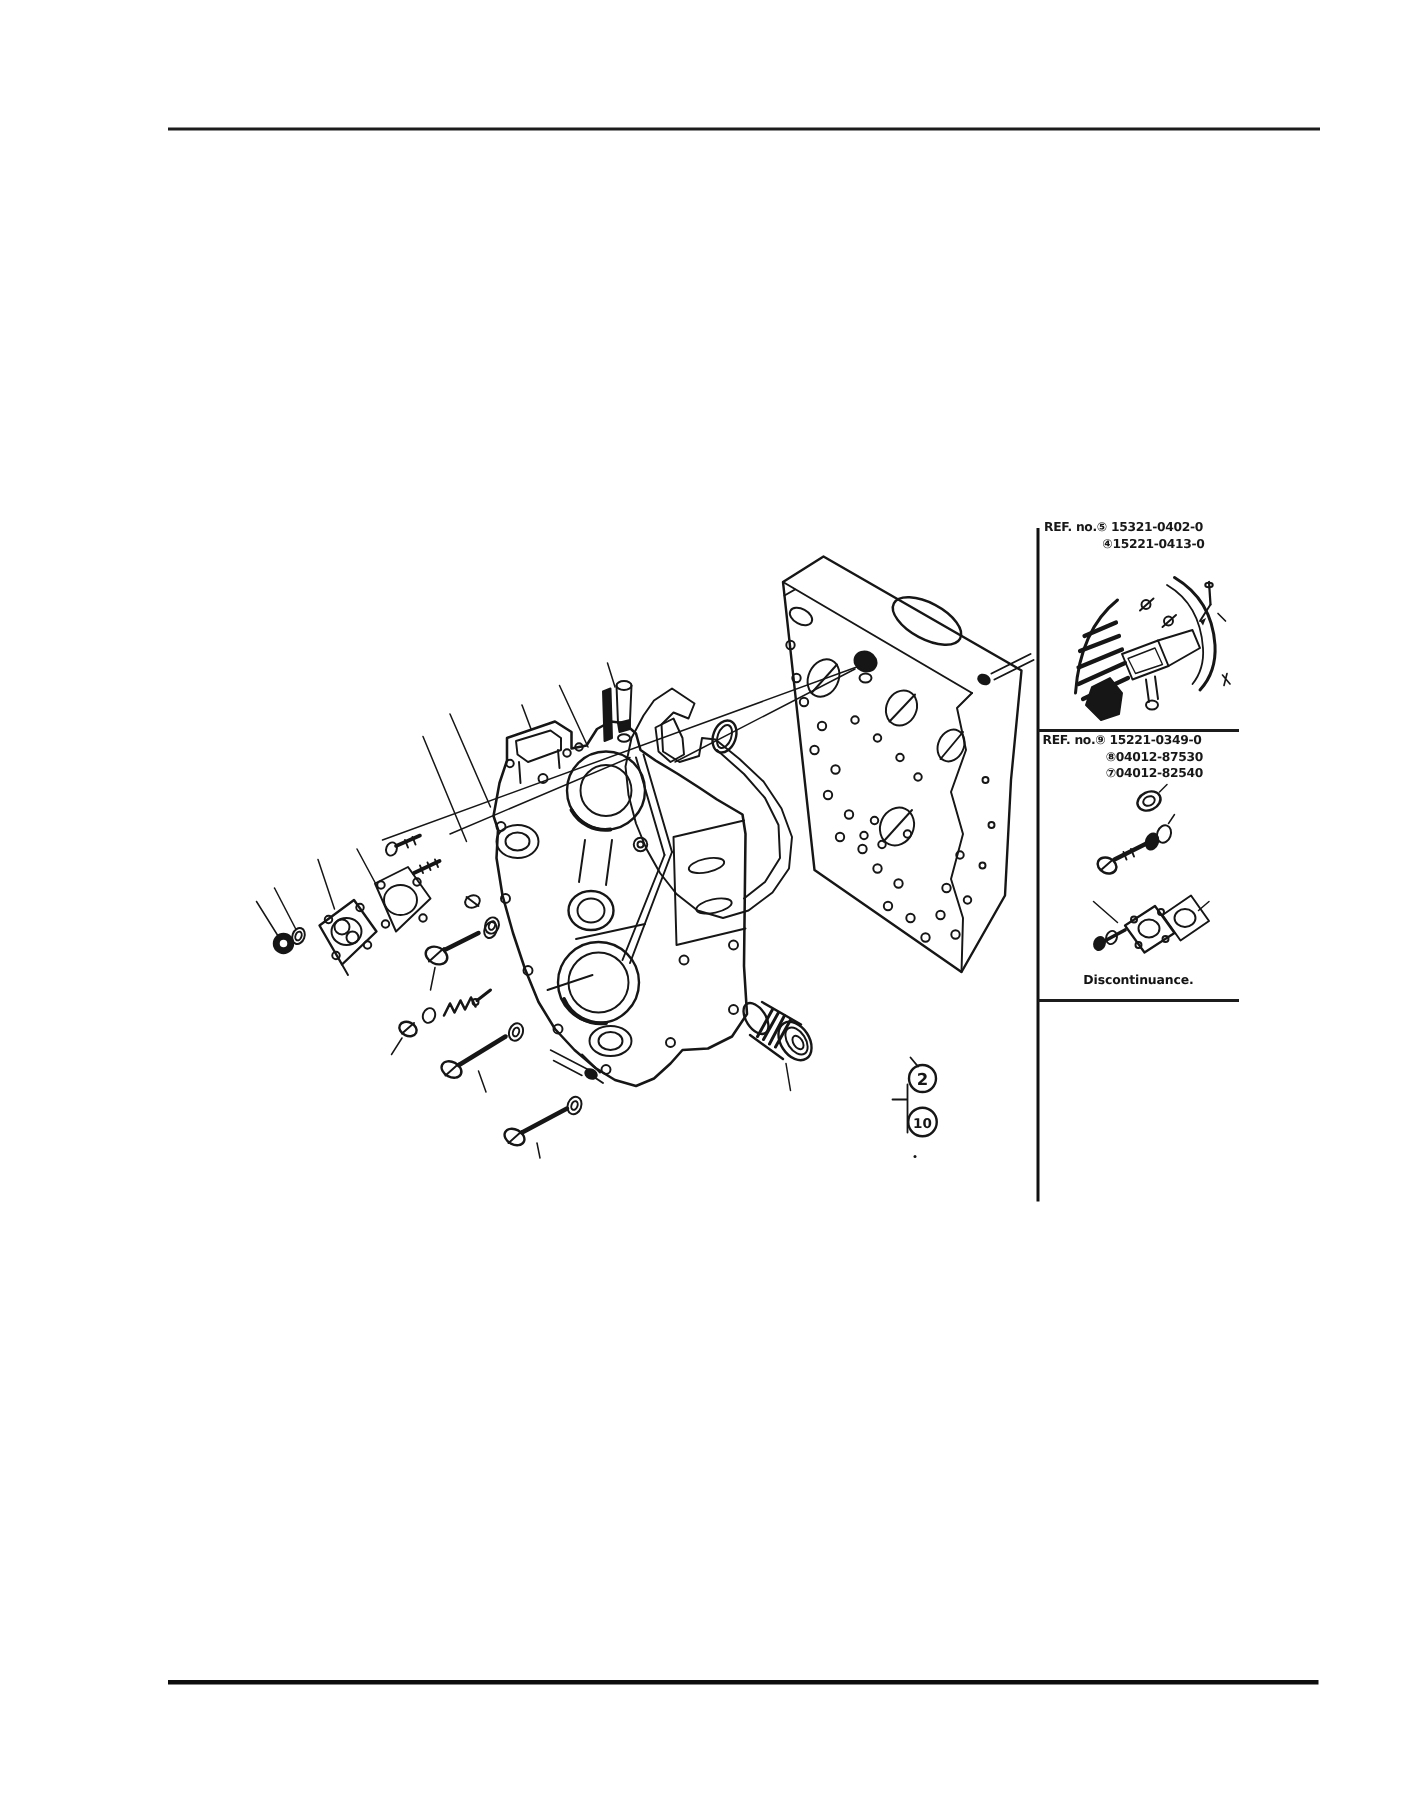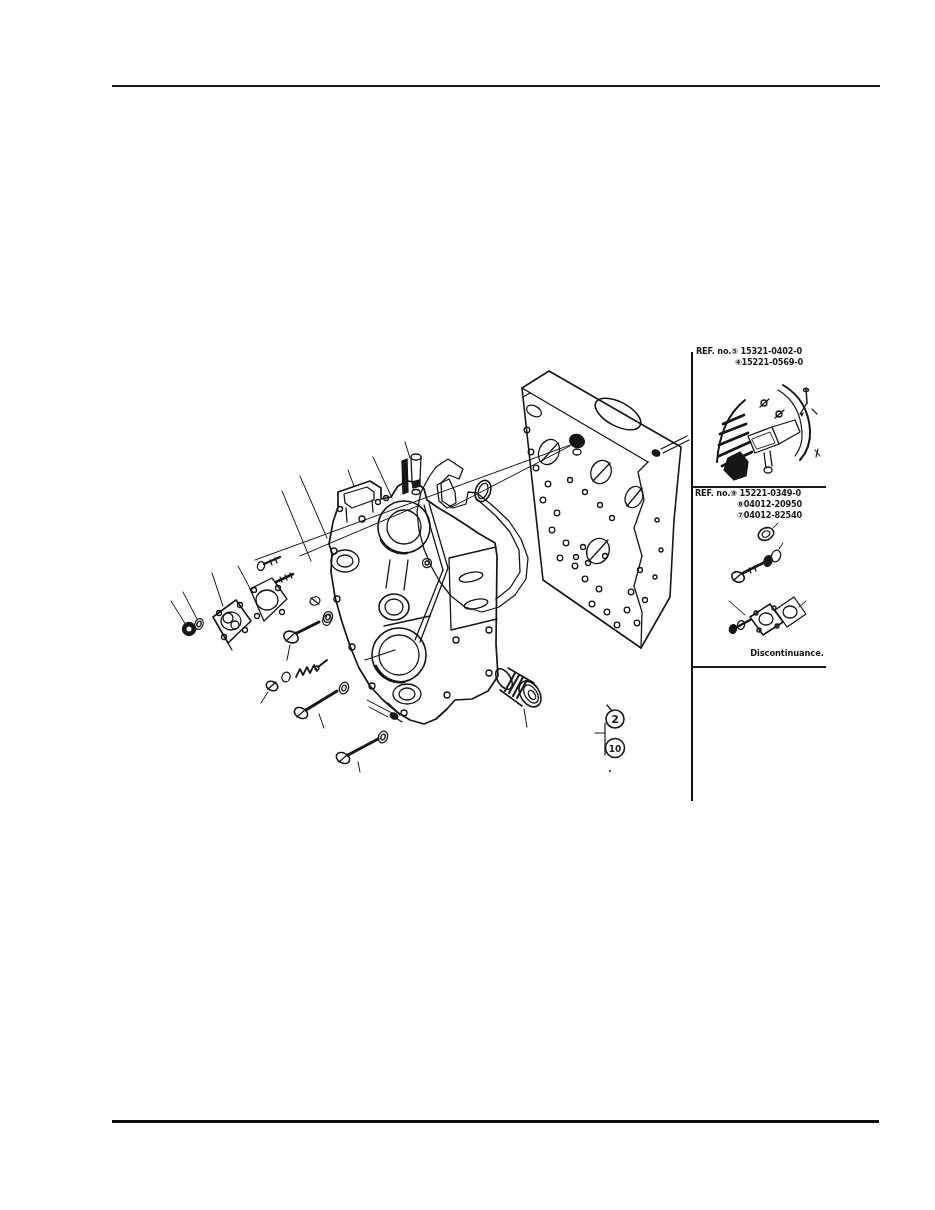--- a/index.html
+++ b/index.html
@@ -13,41 +13,40 @@
   .reftext{
     font-size:8.2px;font-weight:bold;letter-spacing:-0.2px;line-height:11px;
     color:#181818;white-space:nowrap;
   }
   .ref-block{width:108px;}
   .ref-line-left{text-align:center;}
   .ref-line-right{text-align:right;}
   .note{
     font-size:8.3px;font-weight:bold;letter-spacing:-0.1px;color:#141414;
     text-align:center;
-    padding-left:28px;
   }
   svg text{font-family:"DejaVu Sans","Liberation Sans",sans-serif;}
 </style>
 </head>
 <body>
 
 <div class="abs rule" style="left:112px;top:85px;width:768px;height:2px;"></div>
 <div class="abs rule" style="left:112px;top:1120px;width:767px;height:3px;background:#0d0d0d;"></div>
 
 <div class="abs rule" style="left:691px;top:352px;width:2px;height:449px;background:#101010;"></div>
 <div class="abs rule" style="left:692px;top:486px;width:134px;height:2px;"></div>
 <div class="abs rule" style="left:692px;top:666px;width:134px;height:2px;"></div>
 
 <div class="abs ref-block" style="left:695px;top:346px;">
   <div class="reftext ref-line-left">REF. no.⑤ 15321-0402-0</div>
-  <div class="reftext ref-line-right">④15221-0569-0</div>
+  <div class="reftext ref-line-right">④15221-0413-0</div>
 </div>
 <div class="abs ref-block" style="left:694px;top:488px;">
   <div class="reftext ref-line-left">REF. no.⑨ 15221-0349-0</div>
-  <div class="reftext ref-line-right">⑧04012-20950</div>
+  <div class="reftext ref-line-right">⑧04012-87530</div>
   <div class="reftext ref-line-right">⑦04012-82540</div>
 </div>
 <div class="abs note" style="left:692px;top:648px;width:134px;">Discontinuance.</div>
 
 <svg class="abs" style="left:0;top:0;" width="935" height="1210" viewBox="0 0 935 1210">
 <g stroke="#161616" fill="none" stroke-width="1.3" stroke-linecap="round" stroke-linejoin="round">
 
   <g>
     <path d="M522,388 L549,371 L681,447 L674,520 L670,597 L641,648 L543,580 Z" stroke-width="1.6"></path>
     <path d="M522,388 L648,462"></path>

